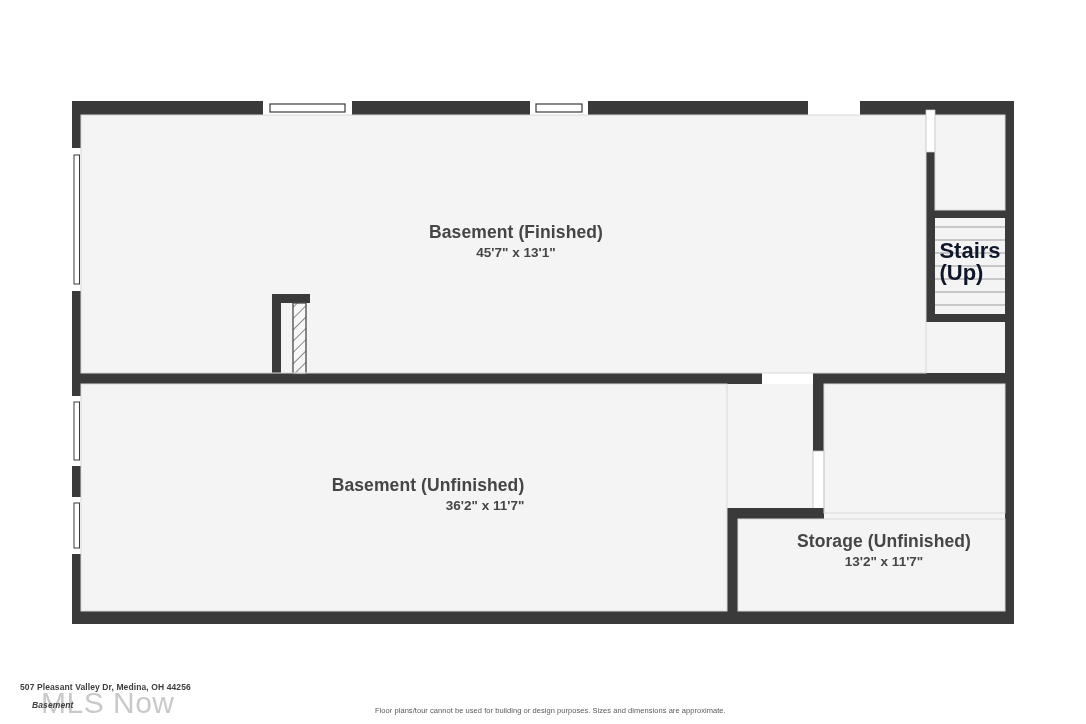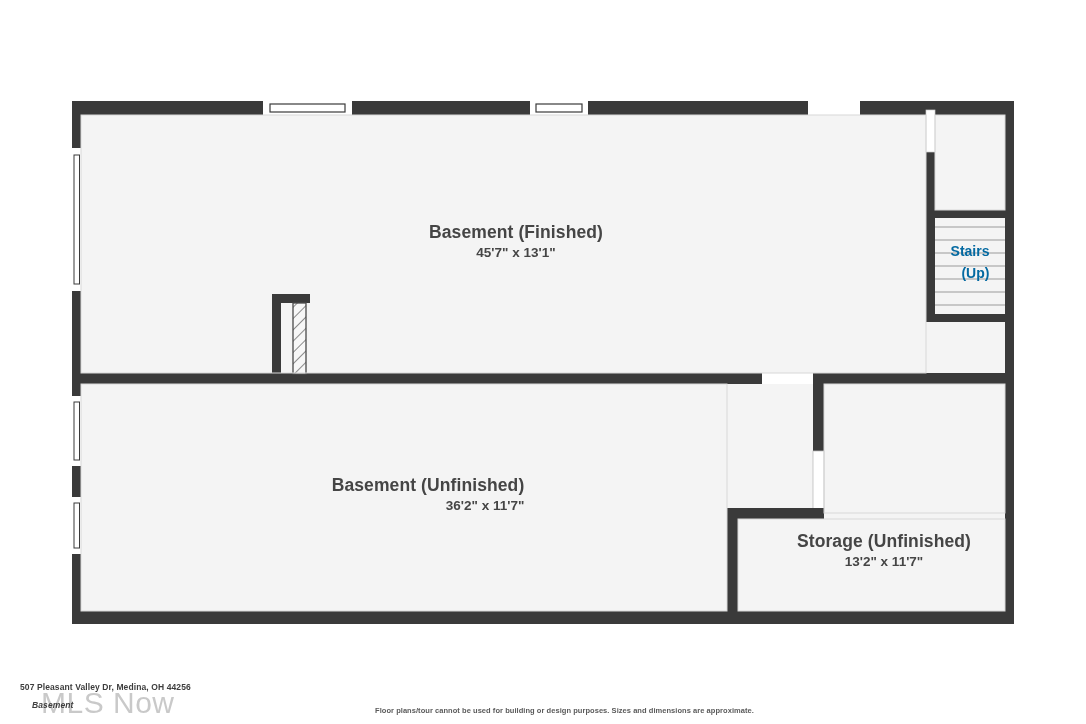--- a/index.html
+++ b/index.html
@@ -36,23 +36,23 @@
     line-height: 20px;
   }
   .room-dims {
     font-size: 13.5px;
     font-weight: bold;
     line-height: 18px;
     margin-top: 2px;
   }
   .stairs-label {
     position: absolute;
-    text-align: right;
-    color: #0369a1;
-    font-size: 14px;
+    text-align: left;
+    color: #0f172a;
+    font-size: 22px;
     font-weight: bold;
     line-height: 22px;
     white-space: nowrap;
     transform: translateX(-50%);
   }
   #footer-address {
     position: absolute;
     left: 20px;
     top: 682px;
     font-size: 8.5px;
@@ -68,21 +68,21 @@
     font-weight: bold;
     color: #3d3d3d;
     letter-spacing: 0.1px;
     font-style: italic;
   }
   #footer-disclaimer {
     position: absolute;
     left: 375px;
     top: 706px;
     font-size: 7.5px;
-    font-weight: bold;
+    font-weight: normal;
     color: #5a5a5a;
     letter-spacing: 0.05px;
   }
   #watermark {
     position: absolute;
     left: 12px;
     top: 686px;
     font-size: 30px;
     font-weight: 400;
     color: rgba(120,120,120,0.40);

